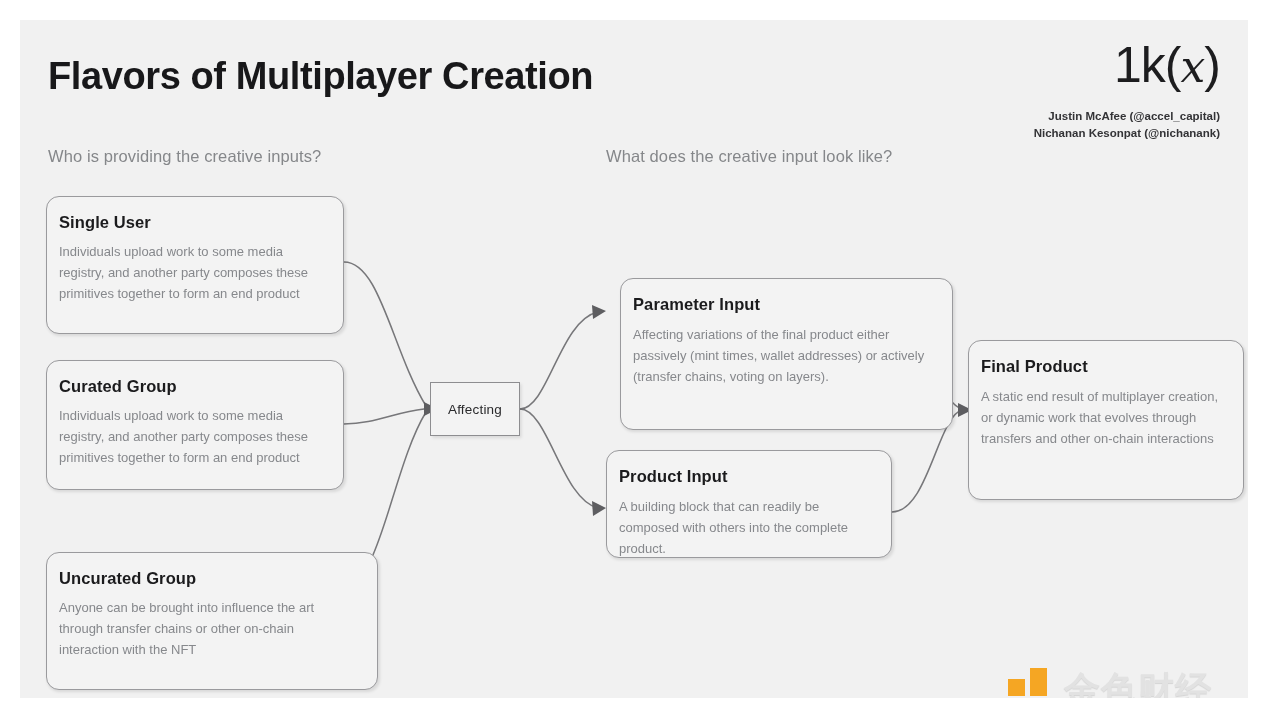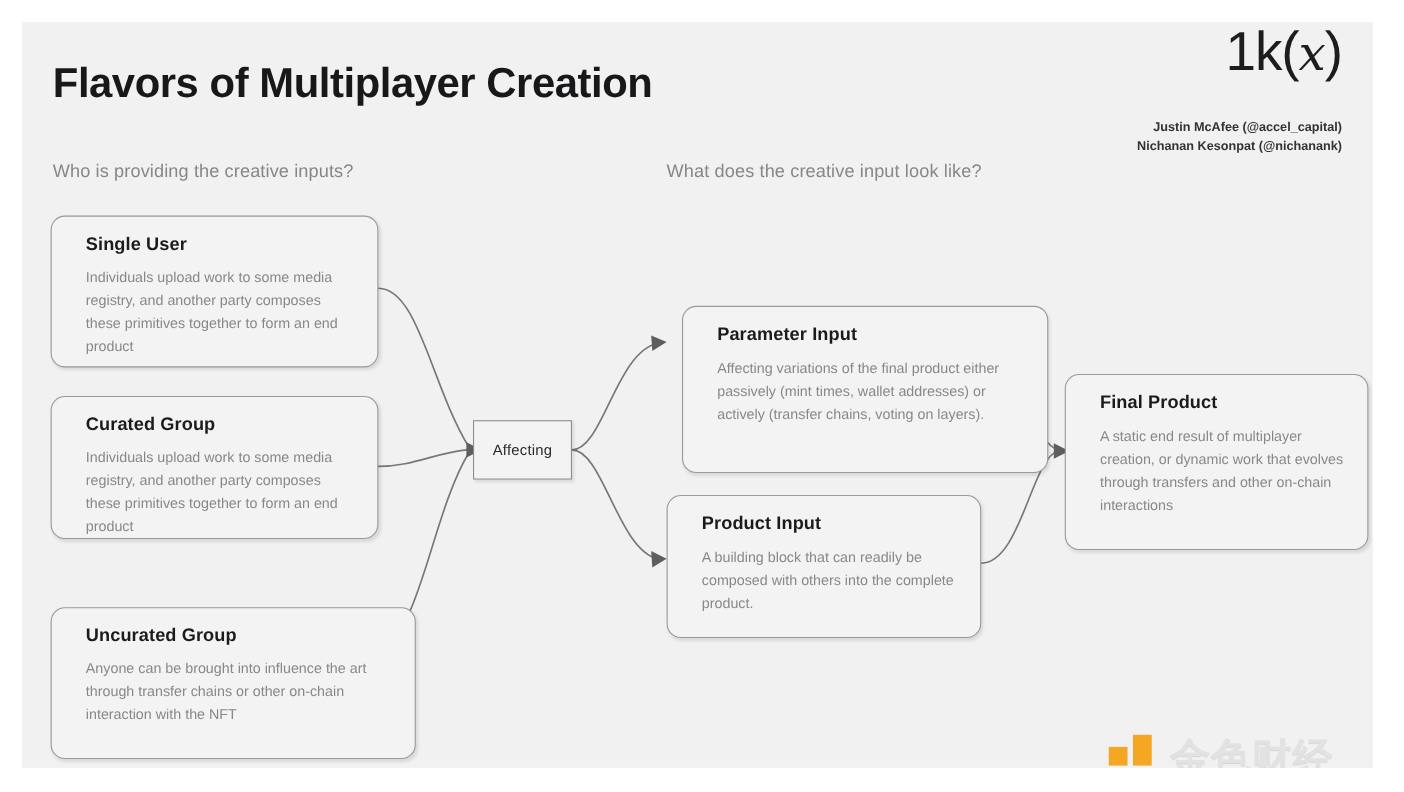--- a/index.html
+++ b/index.html
@@ -33,21 +33,21 @@
     font-size: 38px;
     font-weight: 700;
     letter-spacing: -0.4px;
     color: #18181a;
     white-space: nowrap;
   }
 
   #brand-logo {
     position: absolute;
     right: 28px;
-    top: 2px;
+    top: 20px;
     font-size: 50px;
     font-weight: 300;
     color: #1d1d1f;
     letter-spacing: -1px;
     line-height: 1;
     white-space: nowrap;
   }
   #brand-logo .logo-x {
     font-family: "DejaVu Serif", serif;
     font-style: italic;
@@ -80,21 +80,21 @@
   #section-header-right { left: 586px; top: 127px; }
 
   
   .card {
     position: absolute;
     box-sizing: border-box;
     background: #f3f3f3;
     border: 1.4px solid #9a9a9d;
     border-radius: 13px;
     box-shadow: 1.5px 2px 3px rgba(0,0,0,0.10);
-    padding: 16px 20px 14px 31px;
+    padding: 16px 20px 14px 12px;
   }
   .card-title {
     font-size: 16.5px;
     font-weight: 700;
     color: #1b1b1d;
     letter-spacing: 0.1px;
     margin: 0 0 9px 0;
   }
   .card-body {
     font-size: 13px;
@@ -102,21 +102,21 @@
     line-height: 1.62;
     color: #86888c;
     margin: 0;
   }
 
   #card-single-user   { left: 26px;  top: 176px; width: 298px; height: 138px; }
   #card-curated-group { left: 26px;  top: 340px; width: 298px; height: 130px; }
   #card-uncurated-group { left: 26px; top: 532px; width: 332px; height: 138px; }
 
   #card-parameter-input { left: 600px; top: 220px; width: 333px; height: 152px; margin-top: 38px; }
-  #card-product-input   { left: 586px; top: 430px; width: 286px; height: 130px; }
+  #card-product-input   { left: 586px; top: 430px; width: 286px; height: 108px; }
   #card-final-product   { left: 948px; top: 320px; width: 276px; height: 160px; }
 
   #card-parameter-input .card-title,
   #card-product-input .card-title,
   #card-final-product .card-title { margin-bottom: 10px; }
 
   
   #provides-box {
     position: absolute;
     left: 410px;

